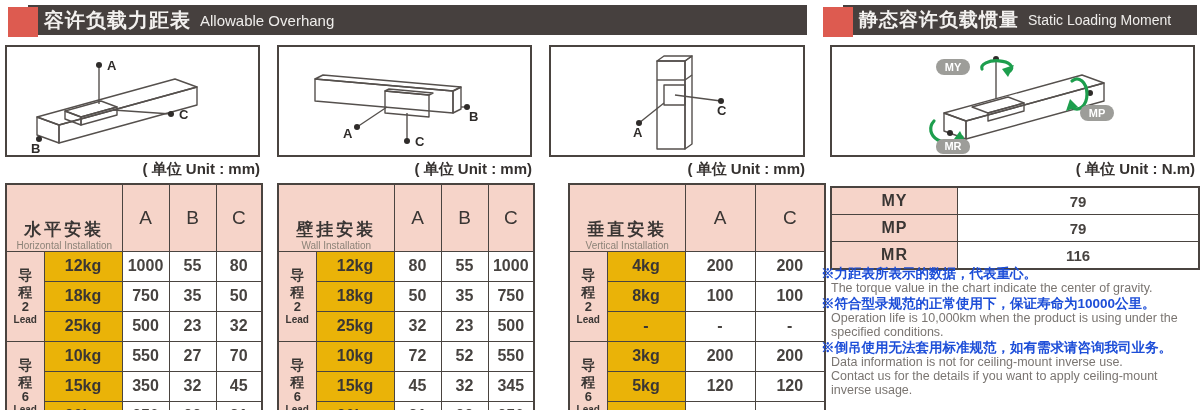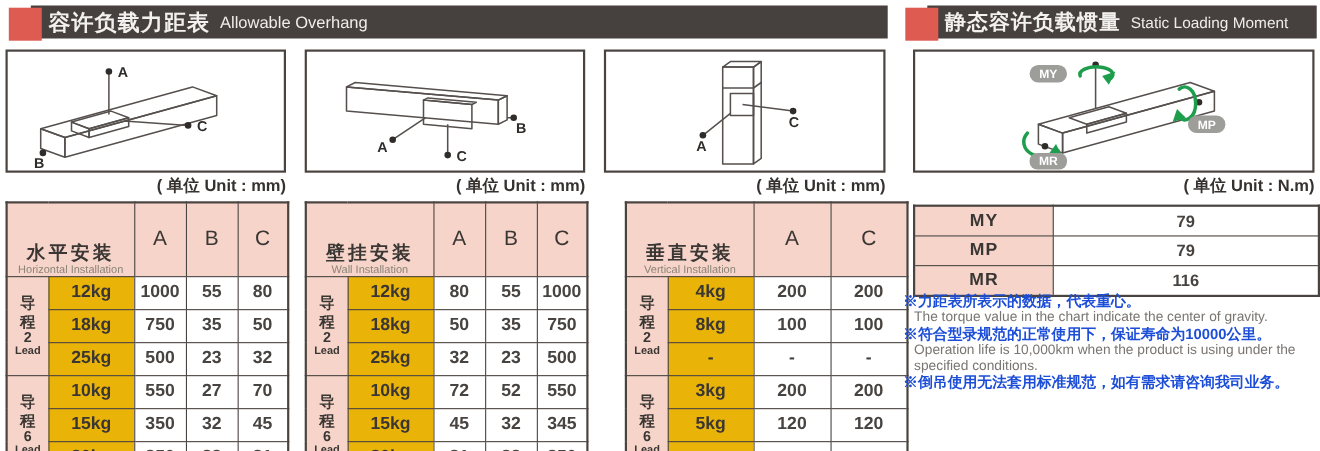--- a/index.html
+++ b/index.html
@@ -388,16 +388,19 @@
       <div class="note-zh">※力距表所表示的数据，代表重心。</div>
       <div class="note-en">The torque value in the chart indicate the center of gravity.</div>
     </div>
     <div class="note">
       <div class="note-zh">※符合型录规范的正常使用下，保证寿命为10000公里。</div>
       <div class="note-en">Operation life is 10,000km when the product is using under the
  specified conditions.</div>
     </div>
     <div class="note">
       <div class="note-zh">※倒吊使用无法套用标准规范，如有需求请咨询我司业务。</div>
+      <div class="note-en">Data information is not for ceiling-mount inverse use.
+Contact us for the details if you want to apply ceiling-mount
+inverse usage.</div>
     </div>
   </div>
 
 </div>
 
 </body></html>

